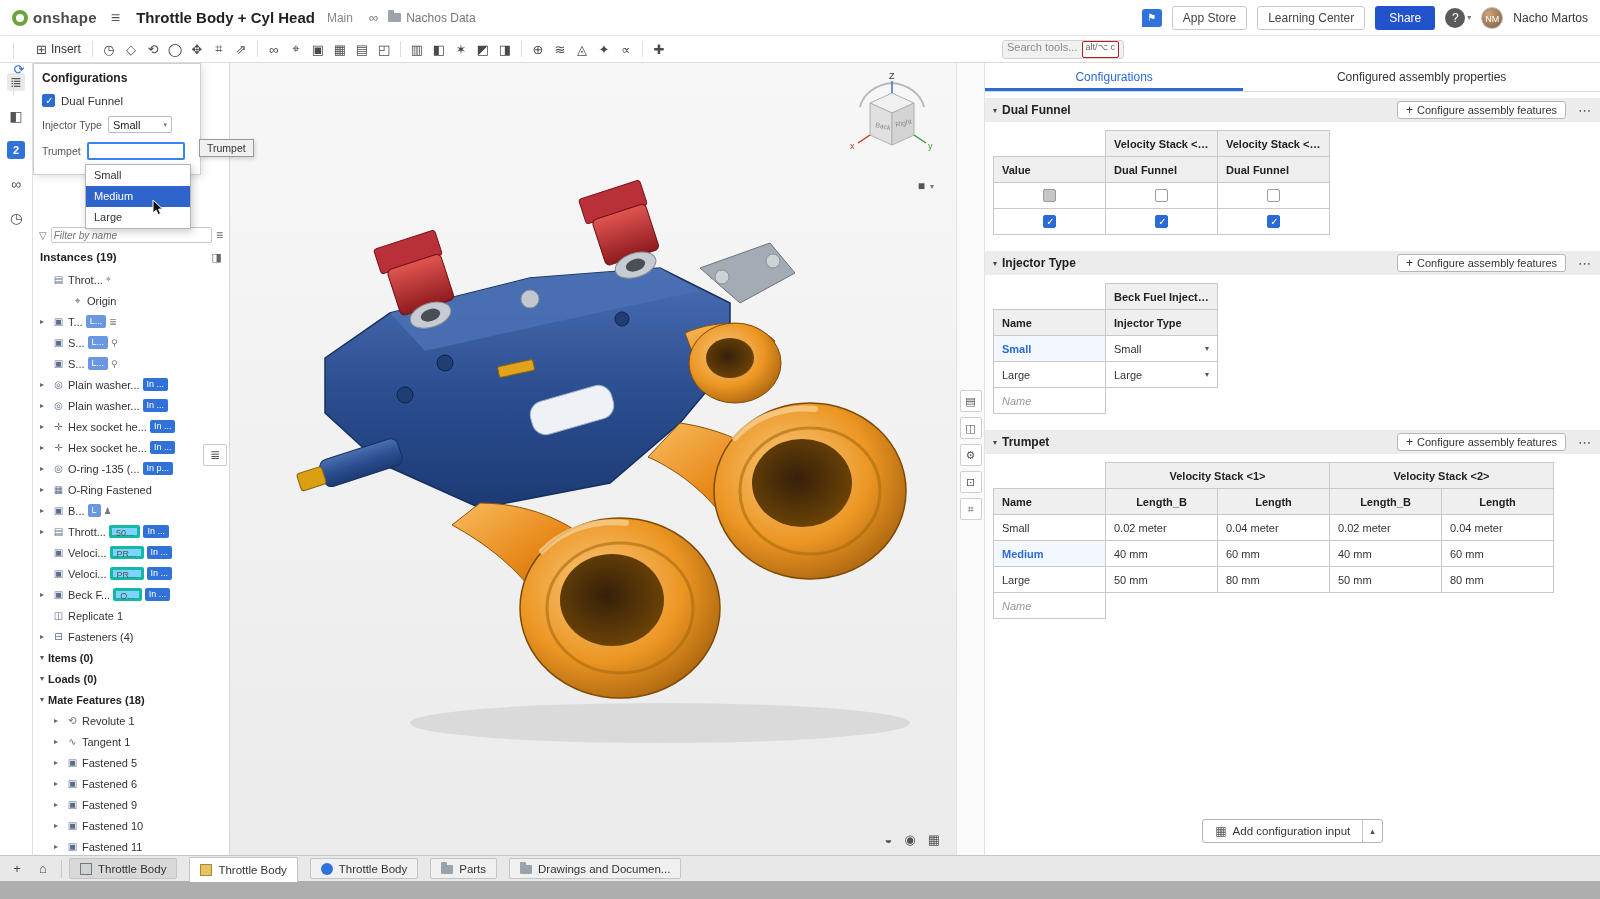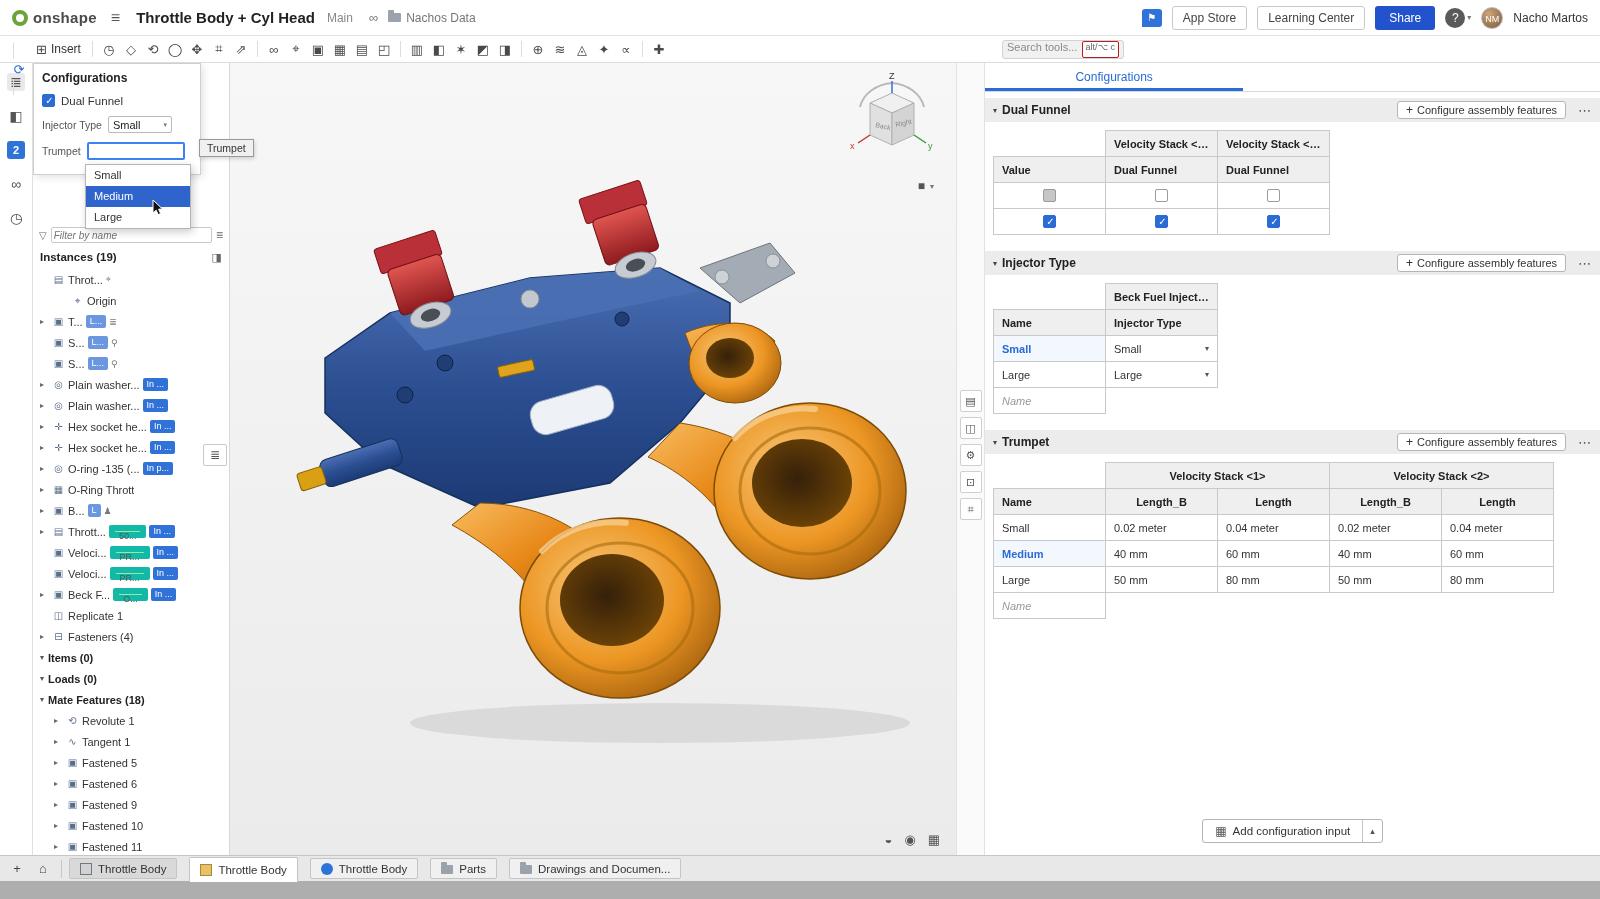--- a/index.html
+++ b/index.html
@@ -71,21 +71,21 @@
   .inst-hdr { display:flex; align-items:center; height:24px; padding:0 7px; font-size:11.5px; font-weight:bold; color:#222; }
   .inst-hdr .panel-ic { margin-left:auto; font-size:11px; color:#666; cursor:pointer; }
   .trow { display:flex; align-items:center; height:21px; padding-left:7px; gap:3px; font-size:11px; color:#333; cursor:pointer; white-space:nowrap; }
   .trow.child { padding-left:26px; }
   .trow .arrow { width:9px; font-size:8px; color:#666; flex:0 0 auto; }
   .trow .pic { width:13px; font-size:10px; color:#5a6e8c; text-align:center; flex:0 0 auto; }
   .trow .lbl { overflow:hidden; text-overflow:ellipsis; max-width:98px; }
   .chip { font-size:9px; padding:0 4px; border-radius:2px; height:13px; line-height:13px; flex:0 0 auto; }
   .chip-blue { background:#3172d9; color:#fff; }
   .chip-lb { background:#6b97e0; color:#fff; }
-  .chip-gray { background:#86efac; color:#555; border:6px solid #14b8a6; line-height:11px; }
+  .chip-gray { background:#7dd3fc; color:#555; border:3px solid #14b8a6; line-height:11px; }
   .trow .trail { font-size:9px; color:#777; flex:0 0 auto; }
   .sec-row { display:flex; align-items:center; height:21px; padding-left:7px; gap:4px; font-size:11px; font-weight:bold; color:#222; cursor:pointer; }
   .sec-row .arrow { font-size:8px; color:#555; }
   .mrow { padding-left:21px; }
 
   
   .viewport { position:absolute; top:63px; left:230px; width:726px; height:792px; background:linear-gradient(#f7f7f7,#ebebeb); overflow:hidden; }
   .model { position:absolute; inset:0; width:100%; height:100%; }
   .viewcube { position:absolute; top:6px; right:14px; width:100px; height:100px; }
   .cube-menu { position:absolute; top:116px; right:22px; display:flex; align-items:center; gap:3px; color:#555; font-size:12px; cursor:pointer; }
@@ -348,21 +348,21 @@
             <span class="arrow">▸</span>
             <span class="pic">◎</span>
             <span class="lbl">O-ring -135 (...</span>
             <span class="chip chip-blue">In p...</span>
 
           </div>
 
           <div class="trow">
             <span class="arrow">▸</span>
             <span class="pic">▦</span>
-            <span class="lbl">O-Ring Thrott</span>
+            <span class="lbl">O-Ring Fastened</span>
 
           </div>
 
           <div class="trow">
             <span class="arrow">▸</span>
             <span class="pic">▣</span>
             <span class="lbl">B...</span>
             <span class="chip chip-lb">L</span>
 
             <span class="trail">♟</span>
@@ -617,20 +617,21 @@
         <div class="strip-btn">◫</div>
         <div class="strip-btn">⚙</div>
         <div class="strip-btn">⊡</div>
         <div class="strip-btn">⌗</div>
       </div>
   </div>
 
   <div class="rightpanel">
     <div class="rtabs">
       <div class="rtab active">Configurations</div>
+      <div class="rtab wide">Configured assembly properties</div>
     </div>
 
     <div class="band first">
       <span class="chev">▾</span>
       <span class="btitle">Dual Funnel</span>
       <span class="cfgbtn">
         <span class="plus">+</span>
         <span>Configure assembly features</span>
       </span>
       <span class="dots">⋯</span>

